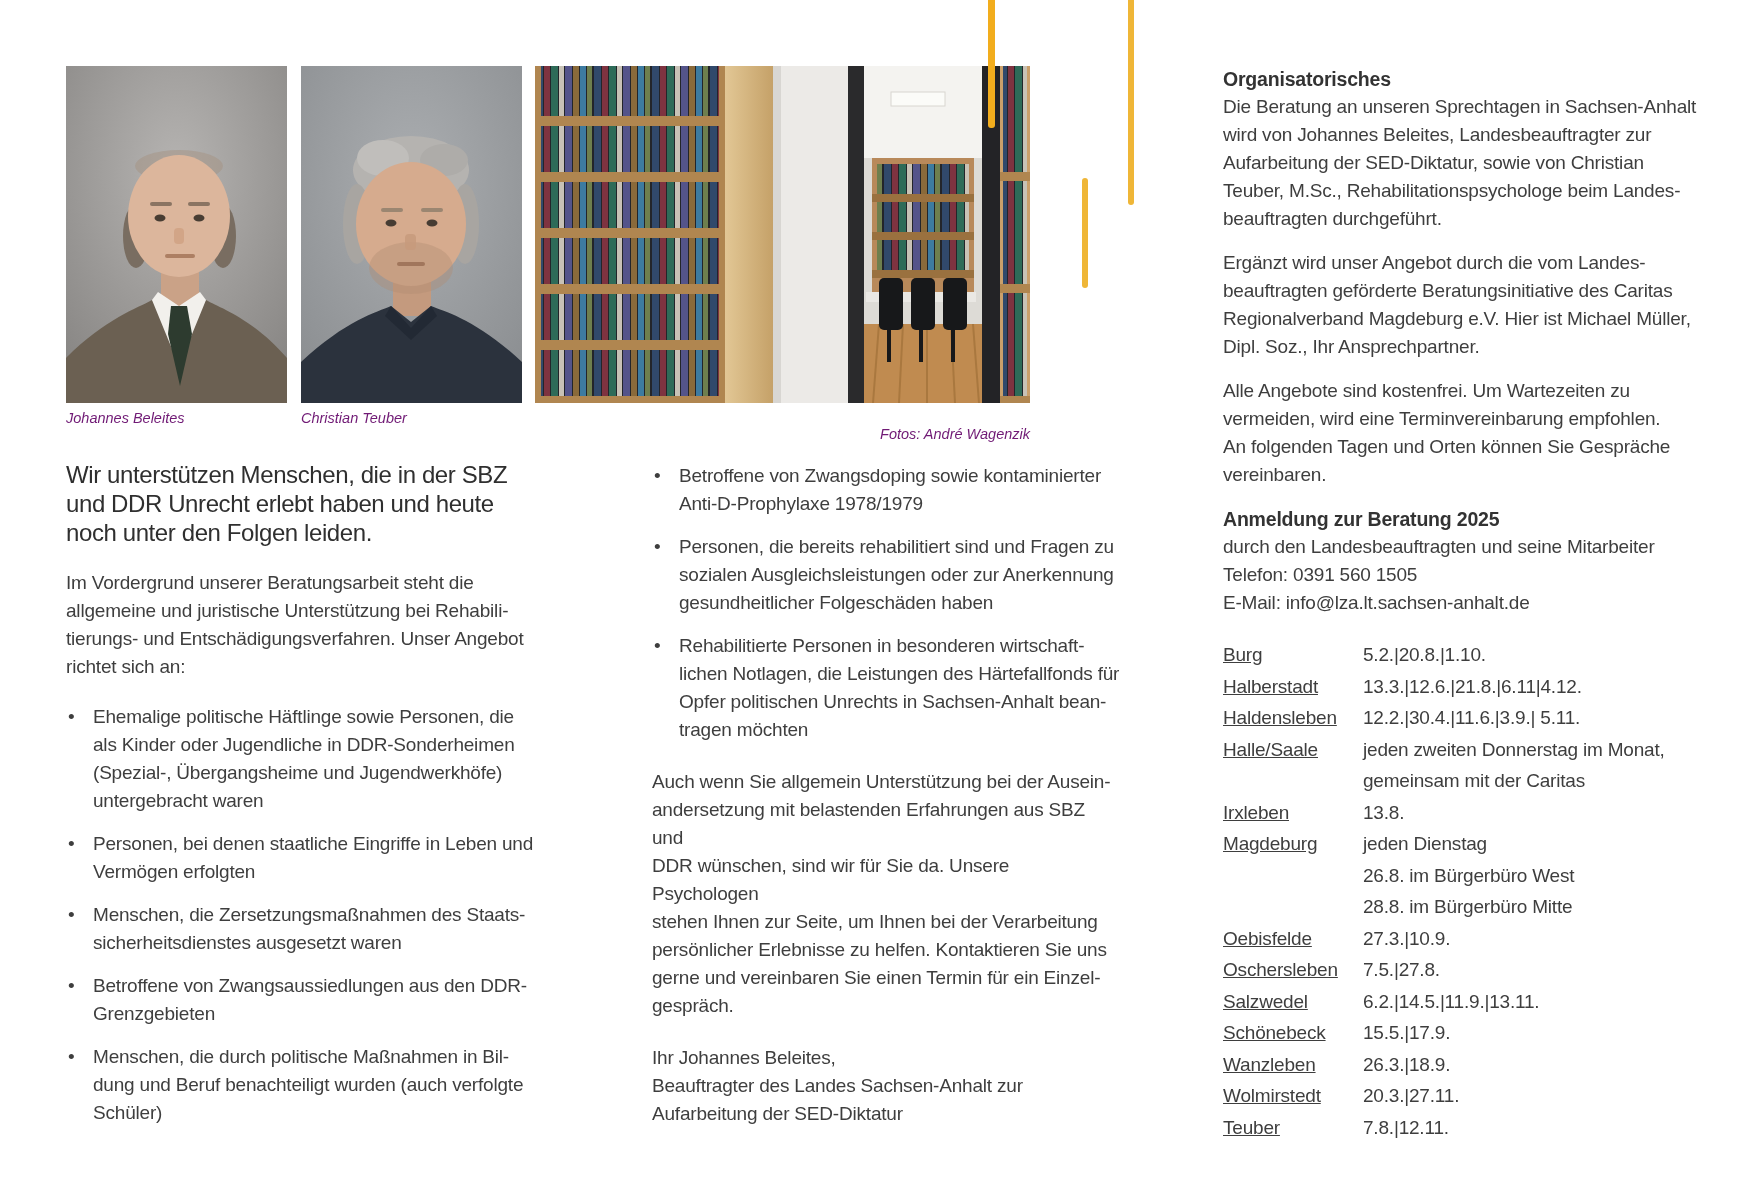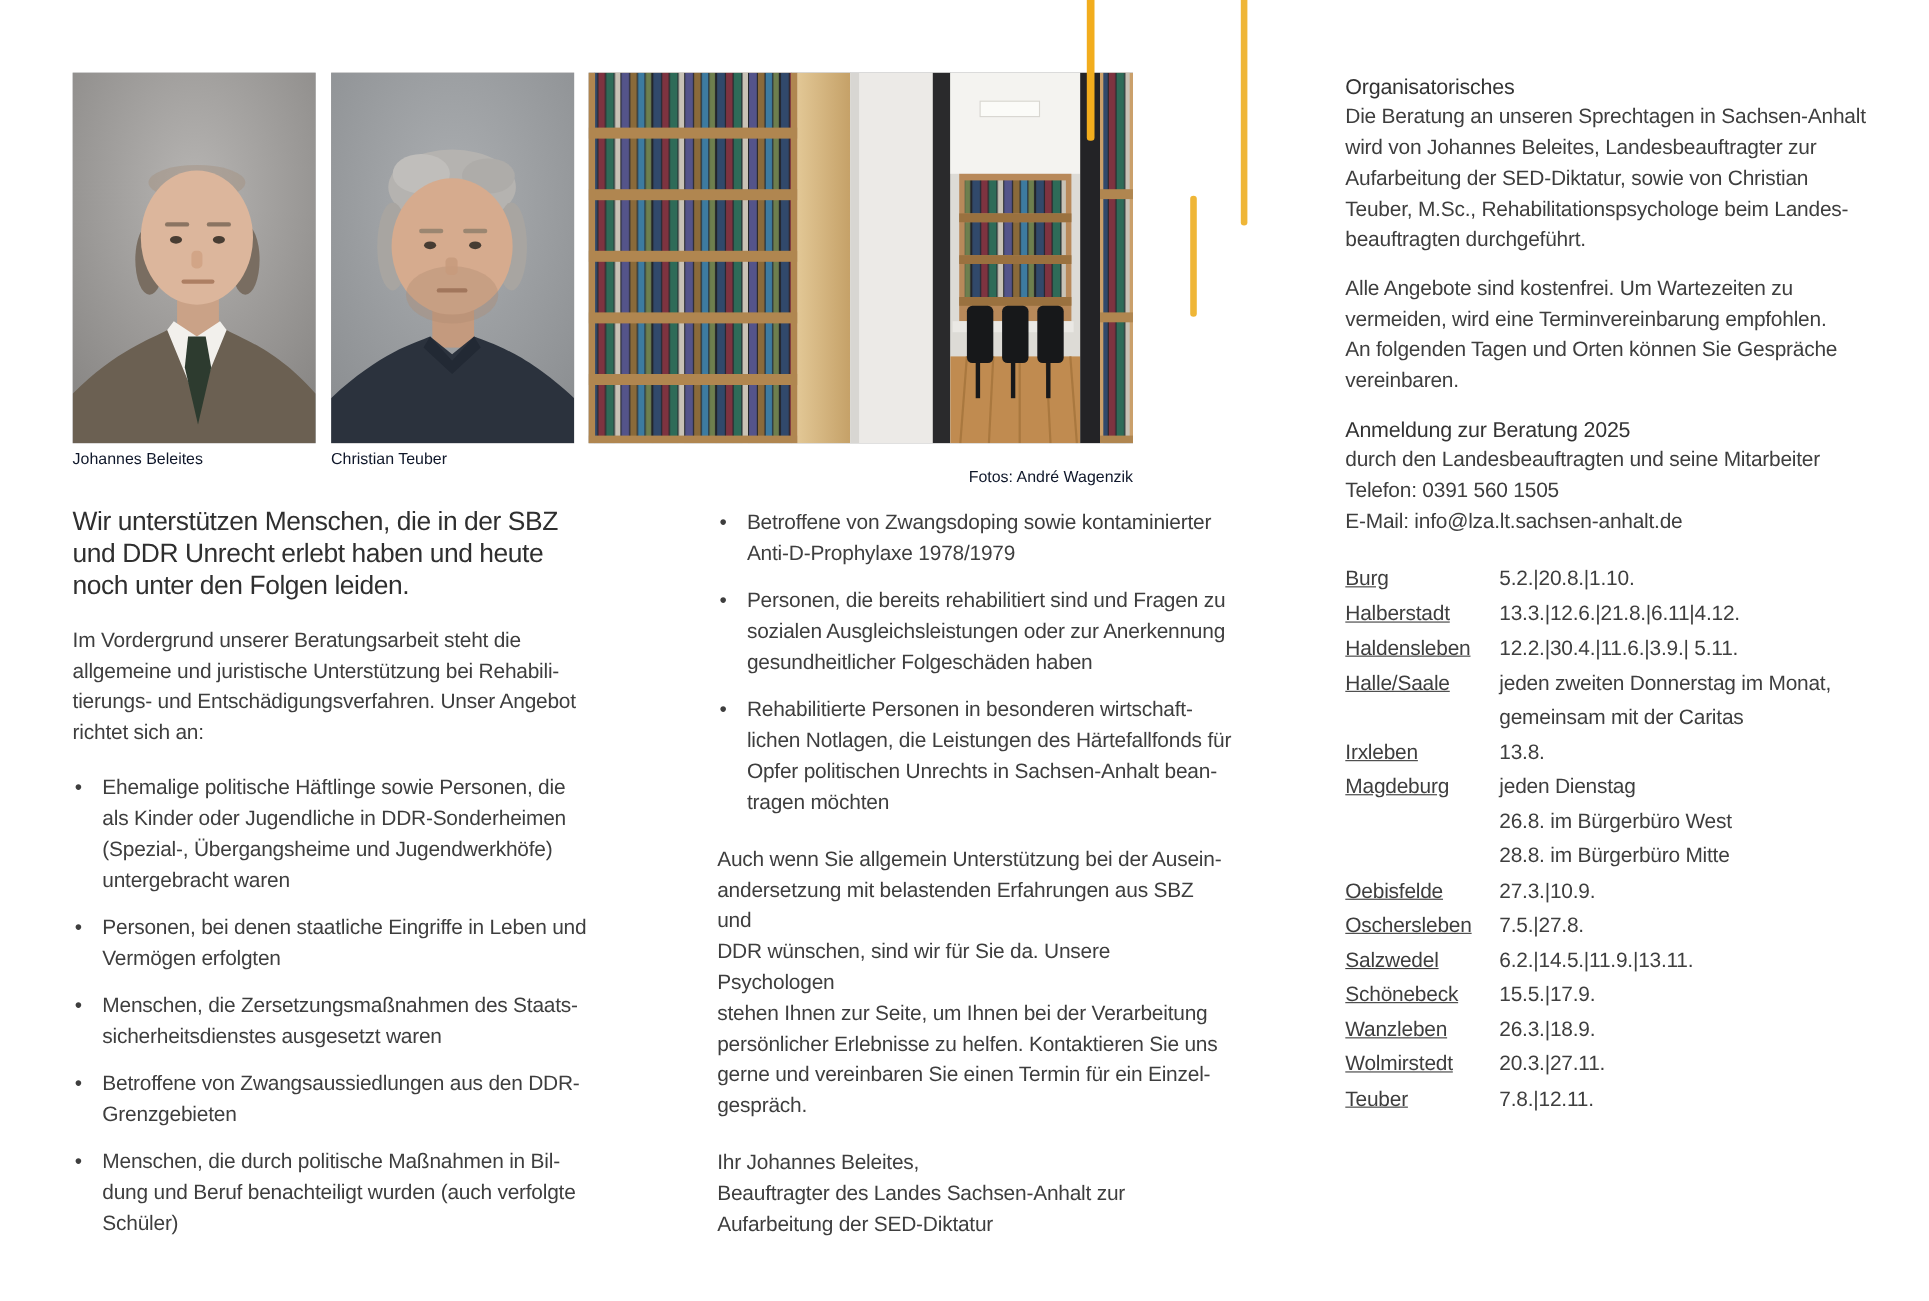--- a/index.html
+++ b/index.html
@@ -8,22 +8,23 @@
     font-family:"Liberation Sans","DejaVu Sans",sans-serif;
     color:#3e3e3e;
   }
   
   .photo{position:absolute;top:66px;height:337px;overflow:hidden;background:#9a9a9a;}
   .photo svg{display:block;}
   #p1{left:66px;width:221px;}
   #p2{left:301px;width:221px;}
   #plib{left:535px;width:495px;}
   .caption{
-    position:absolute;top:409px;font-size:14.5px;line-height:18px;color:#0f172a;
+    position:absolute;top:409px;font-size:14.5px;line-height:18px;color:#701a75;
     letter-spacing:0;
+    font-style:italic;
   }
   #cap1{left:66px;}
   #cap2{left:301px;}
   #credit{left:535px;width:495px;text-align:right;margin-top:16px;}
   
   .yline{position:absolute;z-index:6;border-radius:3px;}
   #yline-a{left:988px;top:-4px;width:7px;height:132px;background:#F2AD1D;}
   #yline-b{left:1128px;top:-4px;width:6px;height:209px;background:#EFB637;}
   #yline-c{left:1082px;top:178px;width:6px;height:110px;background:#EFB637;}
   
@@ -43,21 +44,21 @@
     font-size:19px;line-height:28px;letter-spacing:-0.2px;
   }
   ul.blist li::before{
     content:"\2022";position:absolute;left:2px;top:0;font-size:19px;color:#3e3e3e;
   }
   #mid-col ul.blist{margin-top:0;}
   .support-par{margin-top:24px;}
   .signature{margin-top:24px;}
   
   #right-col .rc-title{
-    margin:0;font-size:19.5px;line-height:28px;font-weight:400;color:#333333;
+    margin:0;font-size:19.5px;line-height:28px;font-weight:700;color:#333333;
     letter-spacing:-0.2px;
   }
   #right-col p{font-size:19px;line-height:28px;letter-spacing:-0.2px;margin:0;}
   #right-col p + p{margin-top:16px;}
   #right-col .rc-title.second{margin-top:16px;}
   .schedule{margin-top:22px;}
   .sched-row{display:flex;font-size:19px;line-height:31.5px;letter-spacing:-0.2px;}
   .sched-city{width:140px;flex:0 0 140px;text-decoration:underline;}
   .sched-dates{flex:1;}
 </style>
@@ -268,20 +269,24 @@
 <div class="col" id="right-col">
   <h3 class="rc-title">Organisatorisches</h3>
   <div>
 
       <p class="pre">Die Beratung an unseren Sprechtagen in Sachsen-Anhalt
 wird von Johannes Beleites, Landesbeauftragter zur
 Aufarbeitung der SED-Diktatur, sowie von Christian
 Teuber, M.Sc., Rehabilitationspsychologe beim Landes-
 beauftragten durchgeführt.</p>
 
+      <p class="pre">Ergänzt wird unser Angebot durch die vom Landes-
+beauftragten geförderte Beratungsinitiative des Caritas
+Regionalverband Magdeburg e.V. Hier ist Michael Müller,
+Dipl. Soz., Ihr Ansprechpartner.</p>
 
       <p class="pre">Alle Angebote sind kostenfrei. Um Wartezeiten zu
 vermeiden, wird eine Terminvereinbarung empfohlen.
 An folgenden Tagen und Orten können Sie Gespräche
 vereinbaren.</p>
     </div>
   <h3 class="rc-title second">Anmeldung zur Beratung 2025</h3>
   <p class="pre">durch den Landesbeauftragten und seine Mitarbeiter
 Telefon: 0391 560 1505
 E-Mail: info@lza.lt.sachsen-anhalt.de</p>

